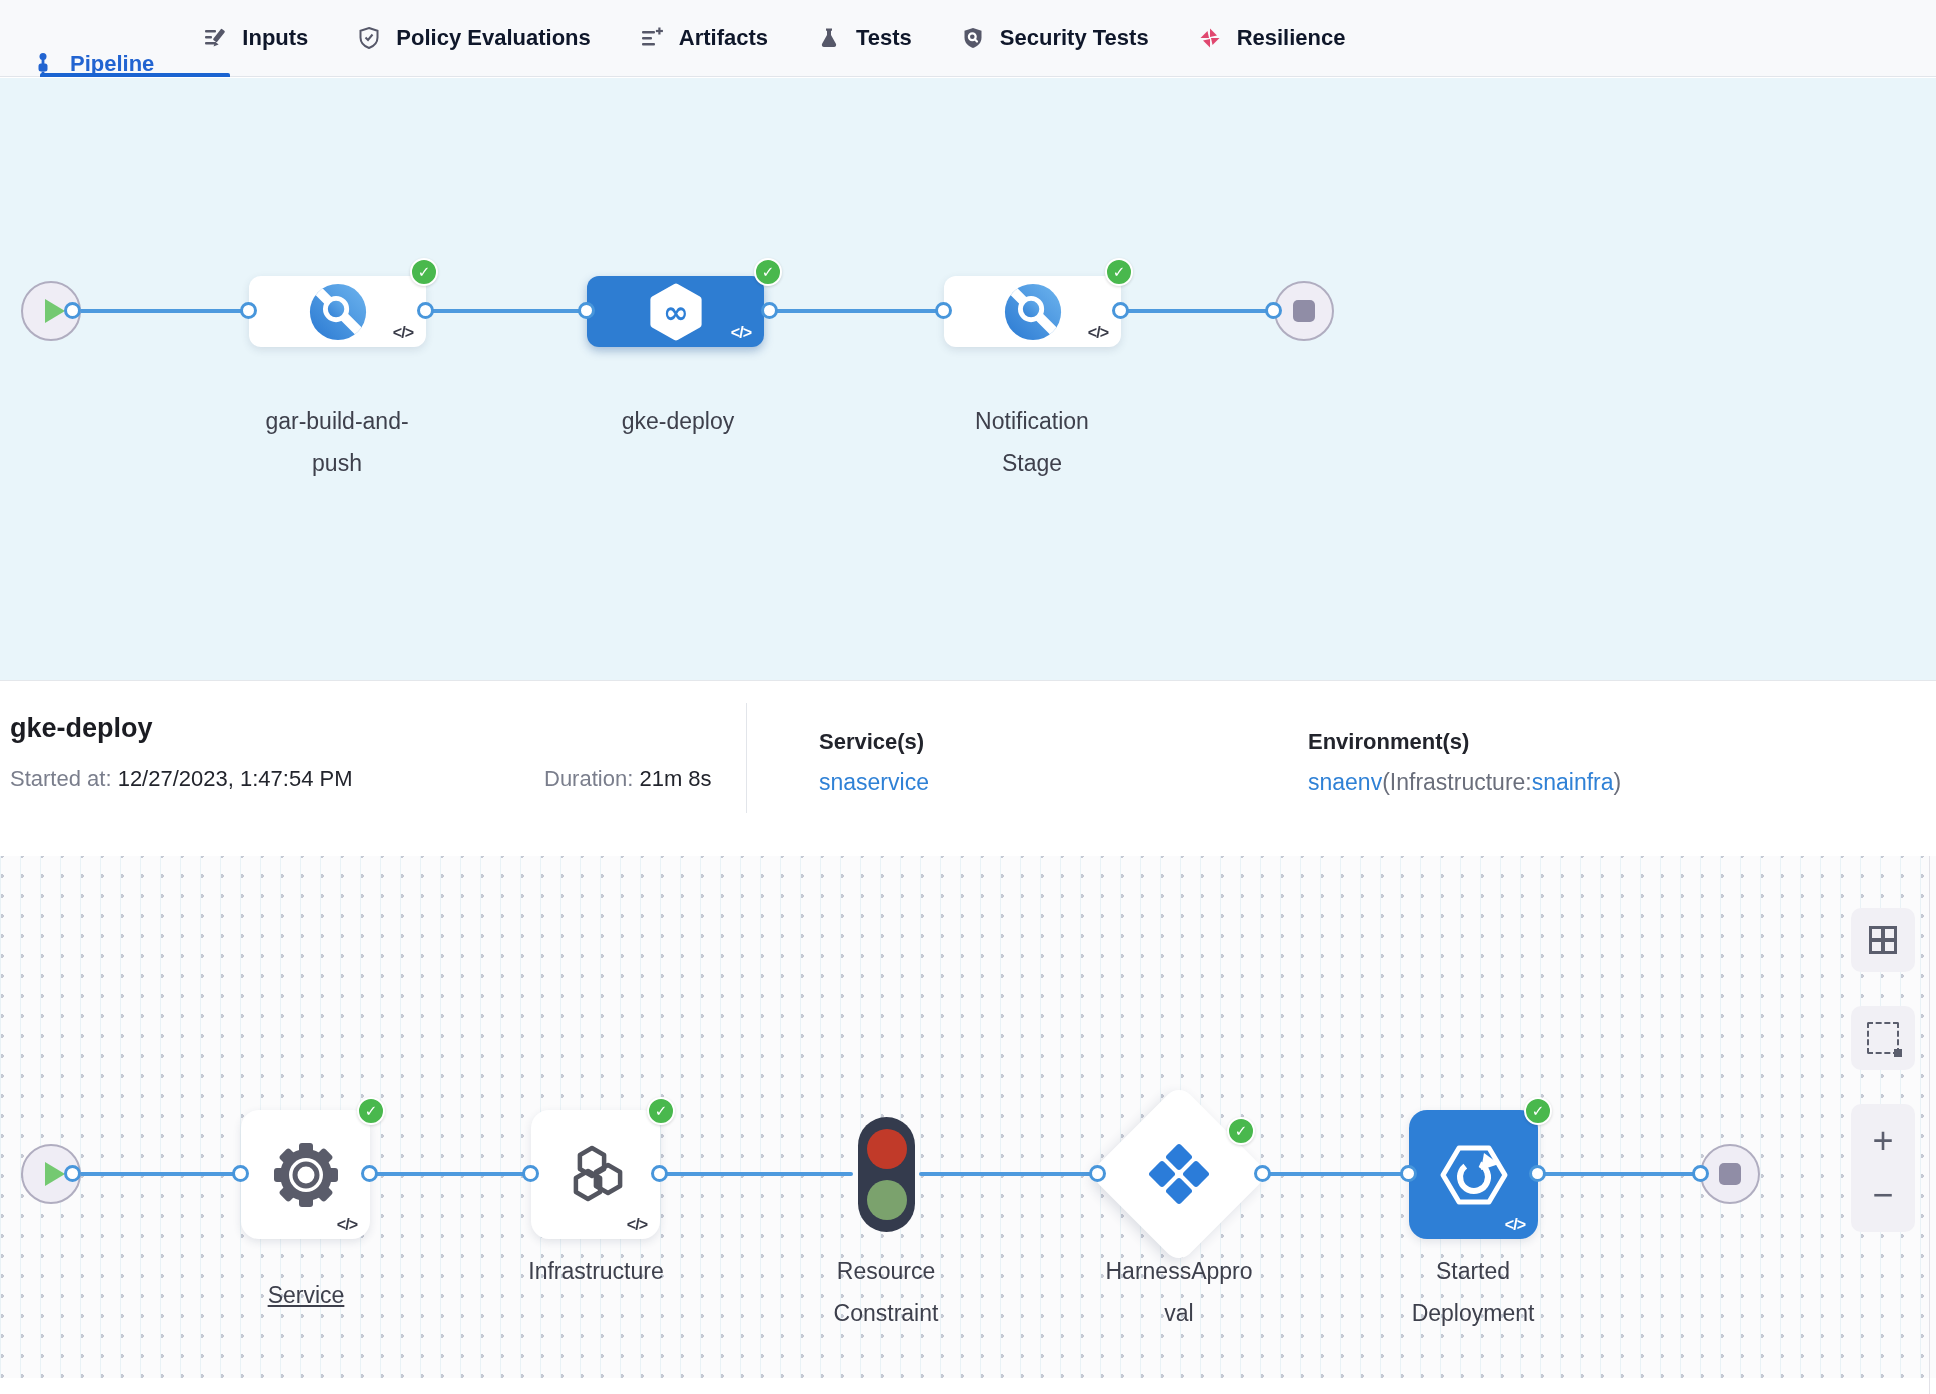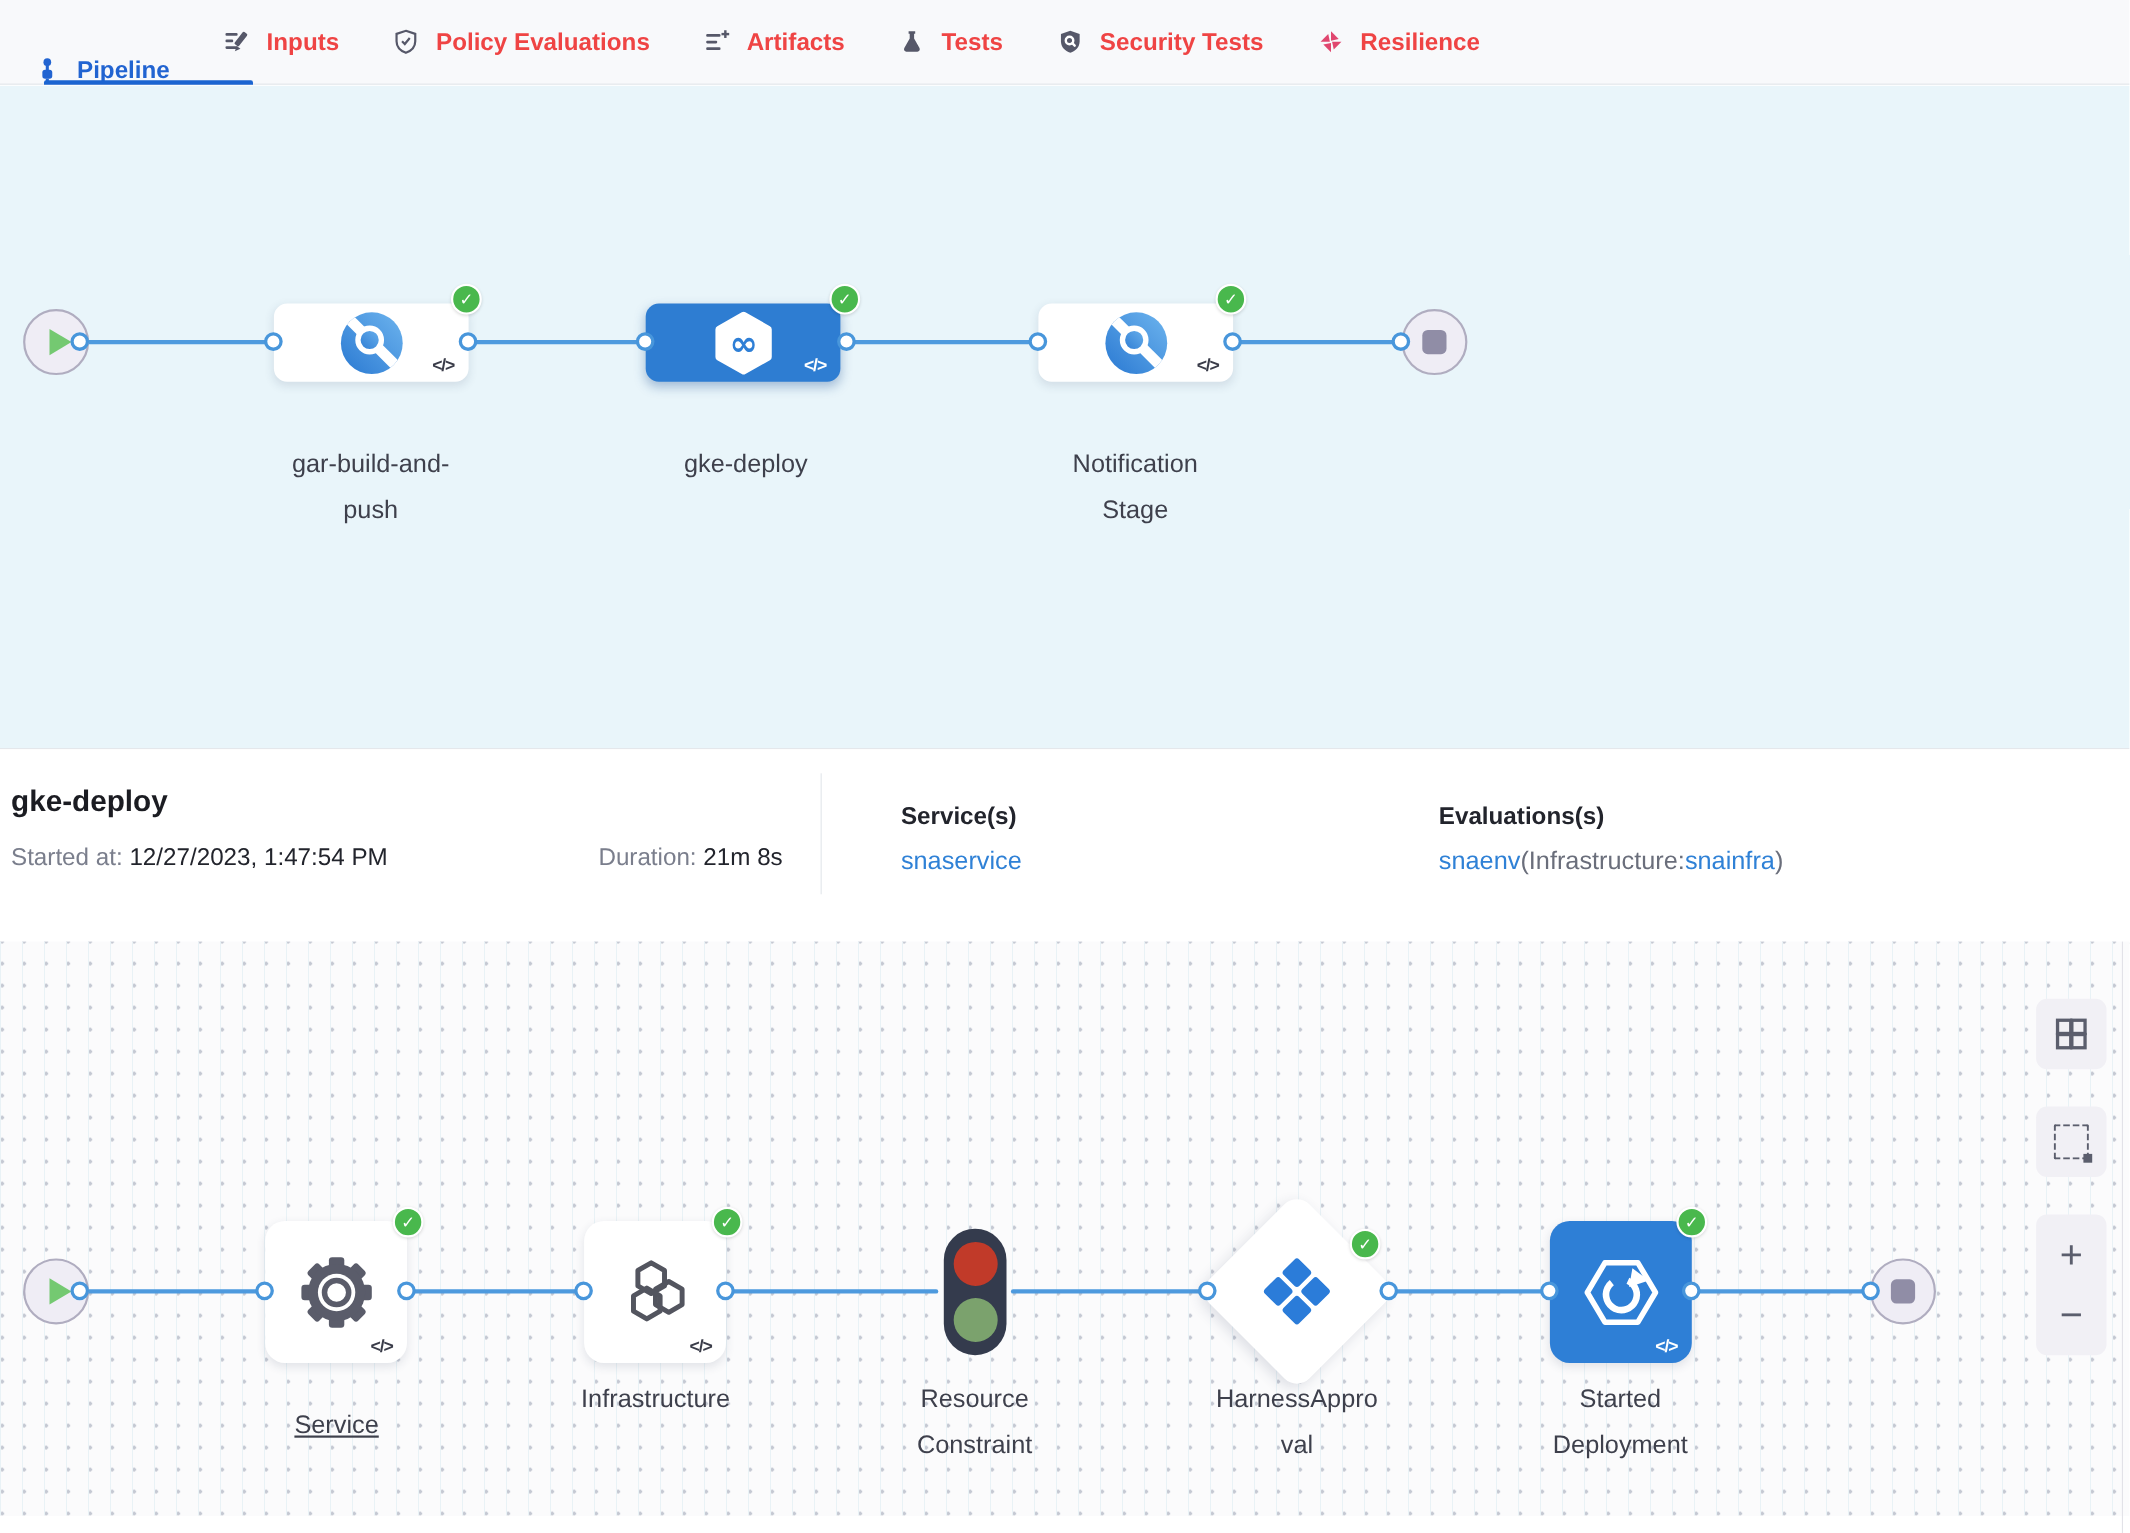--- a/index.html
+++ b/index.html
@@ -4,21 +4,21 @@
 <style>
   html,body{margin:0;padding:0;background:#fff;}
   #app{position:relative;width:1936px;height:1394px;overflow:hidden;
        font-family:"Liberation Sans","DejaVu Sans",sans-serif;color:#23252e;}
 
   
   .tabbar{position:absolute;left:0;top:0;width:1936px;height:77px;background:#f8f9fb;
           border-bottom:1px solid #e2e5ea;display:flex;align-items:center;
           padding-left:30px;box-sizing:border-box;gap:48px;}
   .tab{display:flex;align-items:center;gap:14px;font-size:22px;font-weight:600;
-       color:#ef4444;cursor:pointer;position:relative;height:77px;}
+       color:#0f172a;cursor:pointer;position:relative;height:77px;}
   .tab .ticon{width:26px;height:26px;display:flex;align-items:center;justify-content:center;}
   .tab.active{color:#2264d1;align-items:flex-end;}
   .tab-underline{position:absolute;left:10px;bottom:0;width:190px;height:4px;
                  background:#1b64d1;border-radius:2px 2px 0 0;}
 
   
   .canvas-top{position:absolute;left:0;top:78px;width:1936px;height:602px;background:#e9f5fa;}
 
   
   .summary{position:absolute;left:0;top:680px;width:1936px;height:176px;background:#ffffff;
@@ -260,21 +260,21 @@
     </div>
     <div class="sum-row" style="left:544px;">
       <span class="lbl">Duration:</span>
       <span class="val">21m 8s</span>
     </div>
     <div class="vdivider"></div>
     <div class="sum-head" style="left:819px;">Service(s)</div>
     <div class="sum-links" style="left:819px;">
       <span class="link">snaservice</span>
     </div>
-    <div class="sum-head" style="left:1308px;">Evaluations(s)</div>
+    <div class="sum-head" style="left:1308px;">Environment(s)</div>
     <div class="sum-links" style="left:1308px;">
       <span class="link">snaenv</span><span class="plain">(Infrastructure:</span><span class="link">snainfra</span><span class="plain">)</span>
     </div>
   </div>
 
   <div class="canvas-bottom"></div>
   <div class="canvas-bottom-strip"></div>
   <div class="scroll-track"></div>
 
   <div class="edge" style="left:73px;top:1172px;width:168px;"></div>

